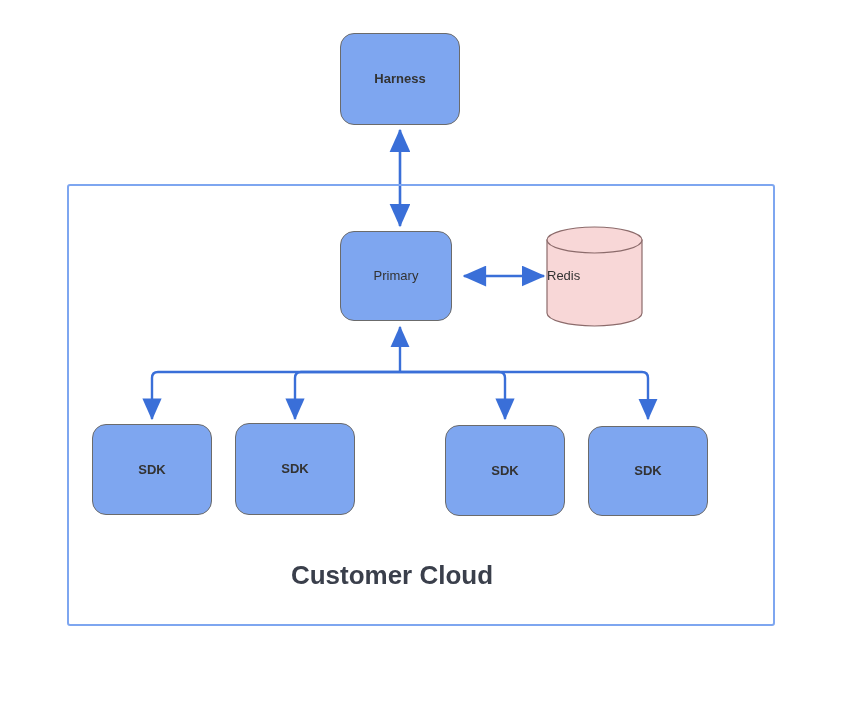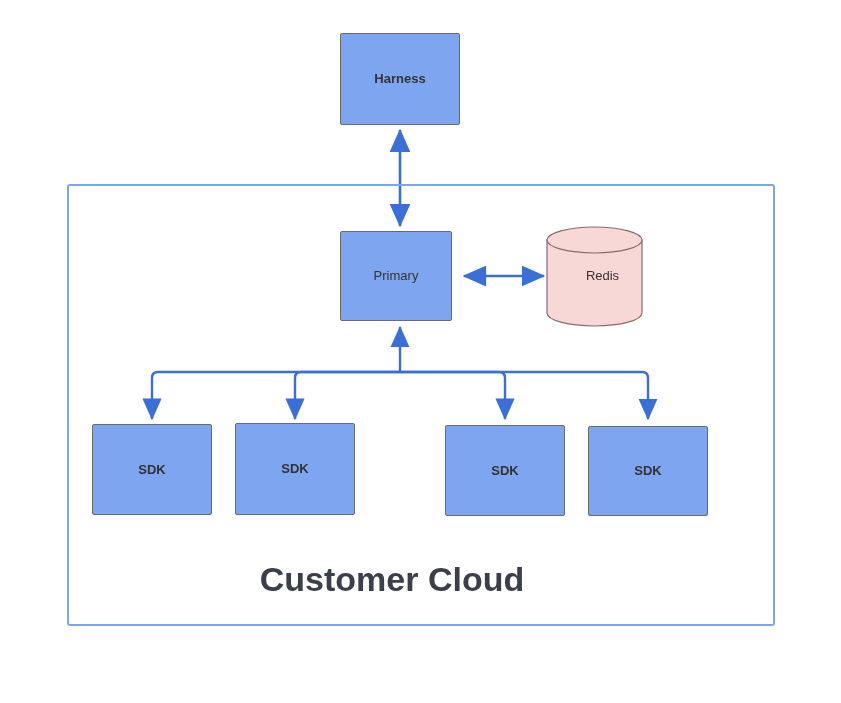--- a/index.html
+++ b/index.html
@@ -27,21 +27,21 @@
     height: 703px;
     pointer-events: none;
   }
   .node {
     position: absolute;
     box-sizing: border-box;
     display: flex;
     align-items: center;
     justify-content: center;
     text-align: center;
-    border-radius: 2px;
+    border-radius: 14px;
     background: #7EA6F0;
     border: 1px solid #6B6B6B;
     color: #333333;
     font-size: 13px;
     line-height: 1.2;
     z-index: 3;
   }
   .node.bold {
     font-weight: bold;
   }
@@ -93,35 +93,34 @@
     border-radius: 3px;
     background: transparent;
     z-index: 1;
   }
   .cloud-label {
     position: absolute;
     left: 67px;
     top: 560px;
     width: 650px;
     text-align: center;
-    font-size: 34px;
+    font-size: 26px;
     font-weight: bold;
     color: #3A3F4B;
     z-index: 2;
   }
   .redis-label {
     position: absolute;
     left: 547px;
     top: 268px;
     width: 95px;
-    text-align: center;
+    text-align: left;
     font-size: 13px;
     color: #333333;
     z-index: 4;
-    padding-left: 8px;
   }
 </style>
 </head>
 <body>
 
 <div id="canvas">
 
   <div class="cloud-boundary"></div>
 
   <svg class="svg-layer" viewBox="0 0 841 703" xmlns="http://www.w3.org/2000/svg">

